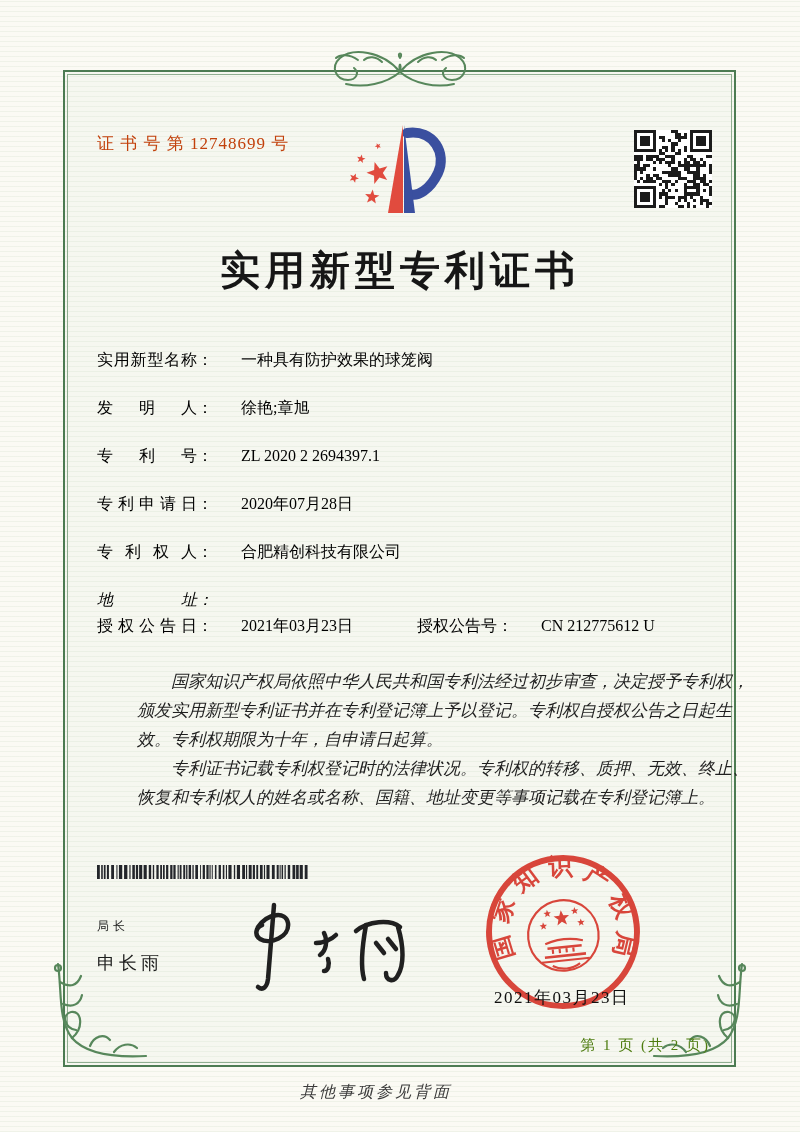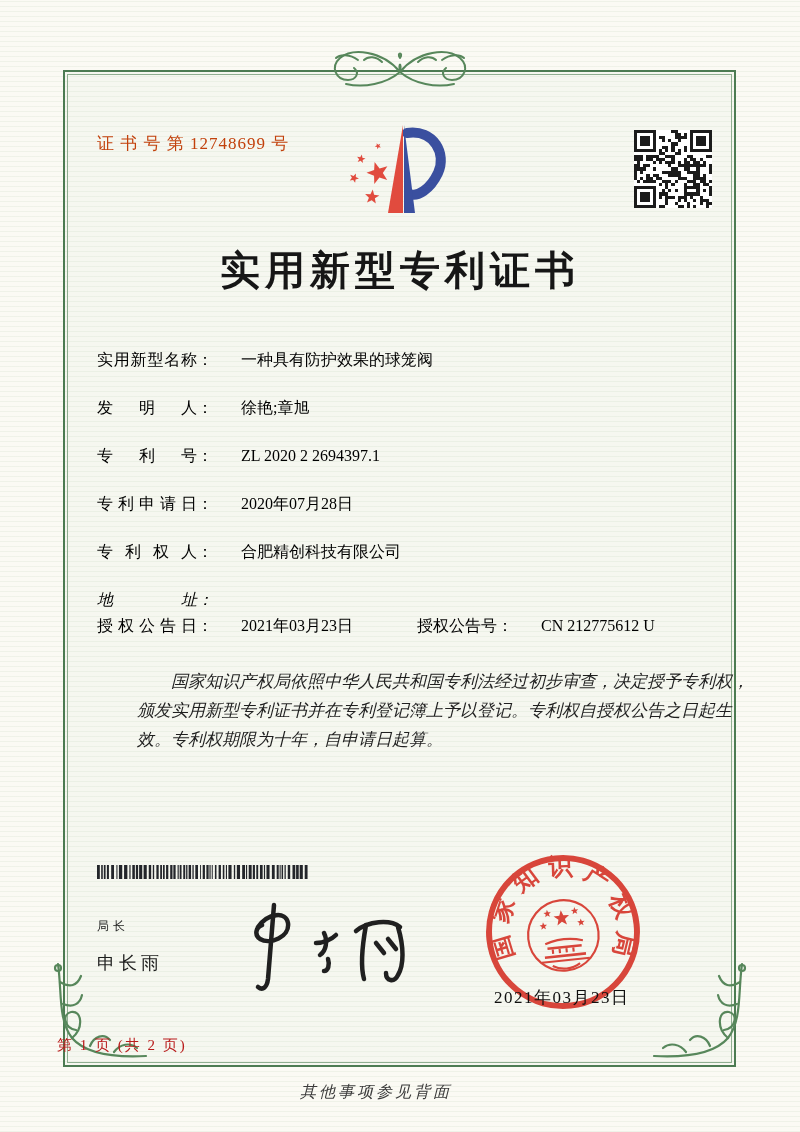--- a/index.html
+++ b/index.html
@@ -42,22 +42,22 @@
   .fvalue.addrv{width:440px;}
   .pairB{margin-left:64px;display:flex;}
   .paras{left:97px;top:667px;width:614px;font-size:17px;line-height:29px;
          color:#1f1f1f;font-style:italic;margin-left:40px;}
   .paras p{margin:0;text-indent:2em;}
   .signer-title{left:97px;top:918px;font-size:12px;letter-spacing:4px;color:#1c1c1c;
                 font-family:"Liberation Sans","DejaVu Sans",sans-serif;}
   .signer-name{left:97px;top:951px;font-size:18px;letter-spacing:4px;color:#1c1c1c;
                font-family:"Liberation Sans","DejaVu Sans",sans-serif;}
   .seal-date{left:494px;top:986px;font-size:17px;letter-spacing:1.5px;color:#0f0f0f;z-index:6;}
-  .page-num{left:79px;width:669px;top:1036px;text-align:left;font-size:15px;
-            letter-spacing:2px;color:#b91c1c;transform:translateX(-22px);}
+  .page-num{left:63px;width:669px;top:1036px;text-align:right;font-size:15px;
+            letter-spacing:2px;color:#4d7c0f;transform:translateX(-22px);}
   .back-note{left:0;width:800px;top:1082px;text-align:center;font-size:16px;
              font-style:italic;letter-spacing:3px;color:#3b3b3b;transform:translateX(-24px);}
   svg{display:block;}
   .seal-svg{opacity:.93;z-index:5;}
   .corner-right{transform:scaleX(-1);}
 </style>
 </head>
 <body>
 
 <div class="border-frame"></div>
@@ -372,20 +372,21 @@
     <span class="pairB">
       <span>授权公告号</span>
         <span>：</span>
       <span class="fvalue">CN 212775612 U</span>
     </span>
   </div>
 </div>
 
 <div class="abs paras">
   <p>国家知识产权局依照中华人民共和国专利法经过初步审查，决定授予专利权，颁发实用新型专利证书并在专利登记簿上予以登记。专利权自授权公告之日起生效。专利权期限为十年，自申请日起算。</p>
+  <p>专利证书记载专利权登记时的法律状况。专利权的转移、质押、无效、终止、恢复和专利权人的姓名或名称、国籍、地址变更等事项记载在专利登记簿上。</p>
 </div>
 
 <svg id="barcode" class="abs" style="left:97px;top:865px;" width="213" height="14" viewBox="0 0 213 14" preserveAspectRatio="none">
     <rect x="0.00" y="0" width="2.83" height="14" fill="#23252a"></rect>
     <rect x="4.19" y="0" width="1.58" height="14" fill="#23252a"></rect>
     <rect x="6.84" y="0" width="1.74" height="14" fill="#23252a"></rect>
     <rect x="9.89" y="0" width="2.03" height="14" fill="#23252a"></rect>
     <rect x="14.18" y="0" width="2.83" height="14" fill="#23252a"></rect>
     <rect x="19.41" y="0" width="1.04" height="14" fill="#23252a"></rect>
     <rect x="21.93" y="0" width="3.30" height="14" fill="#23252a"></rect>

